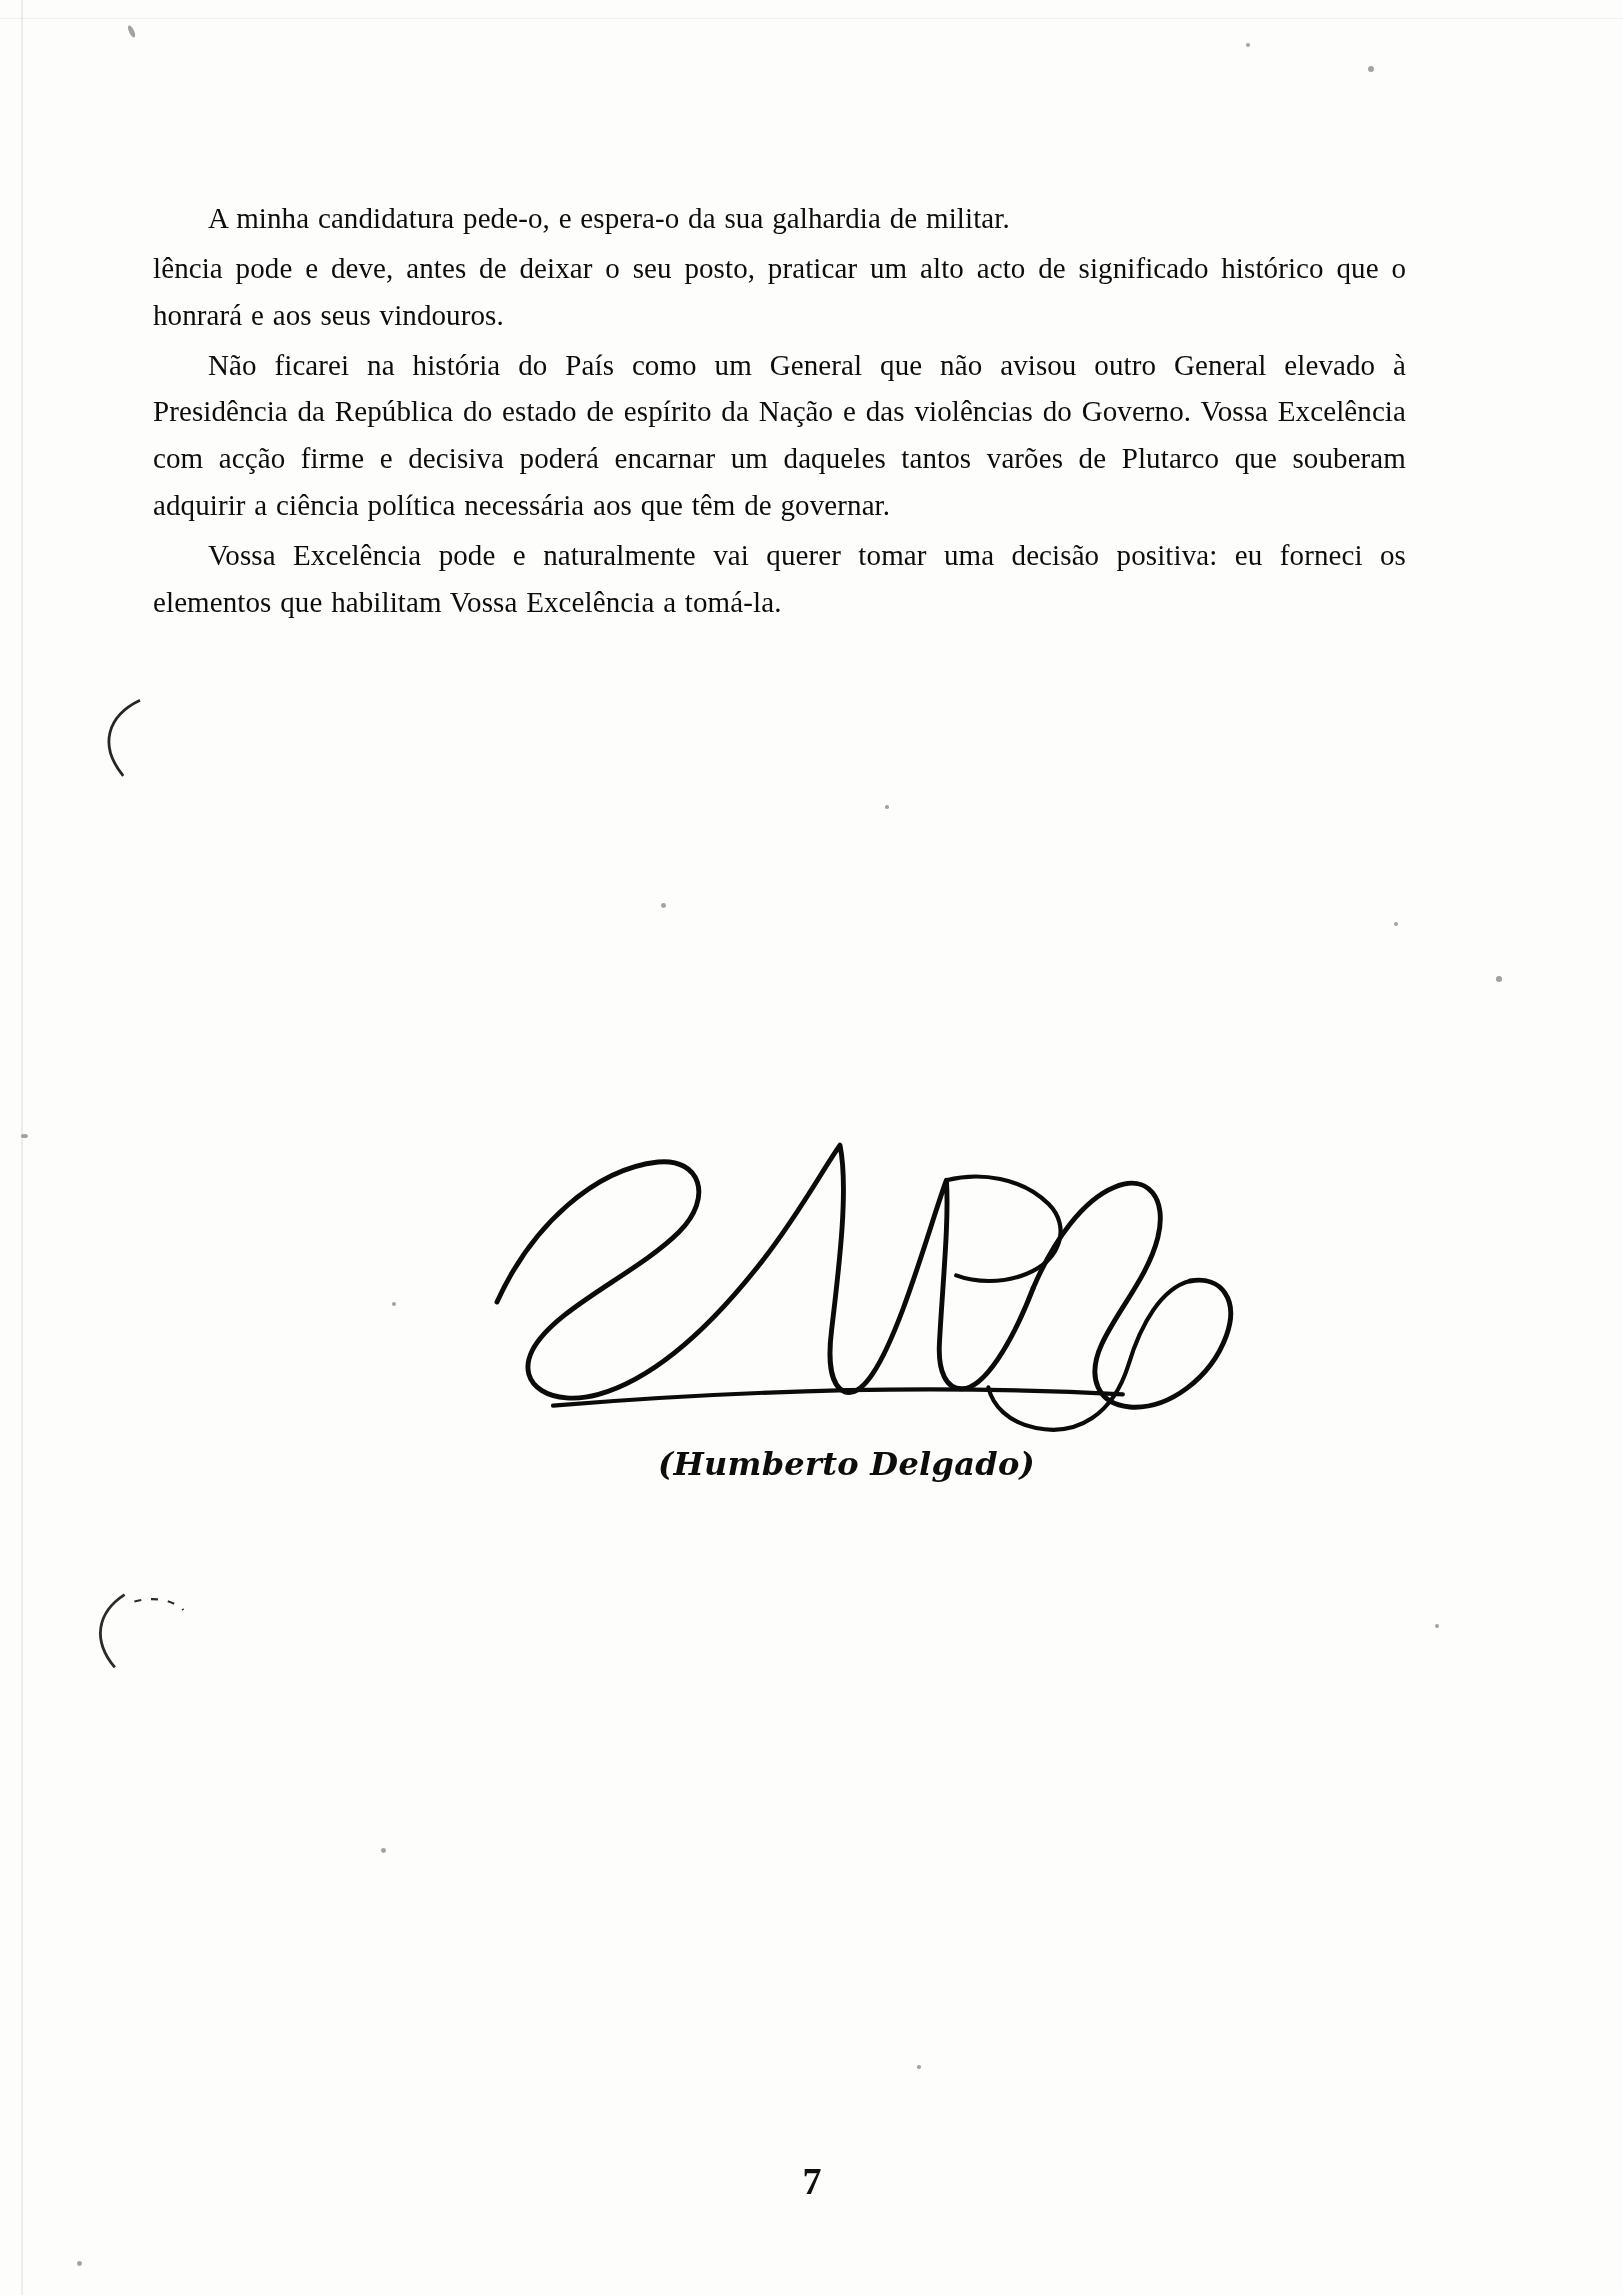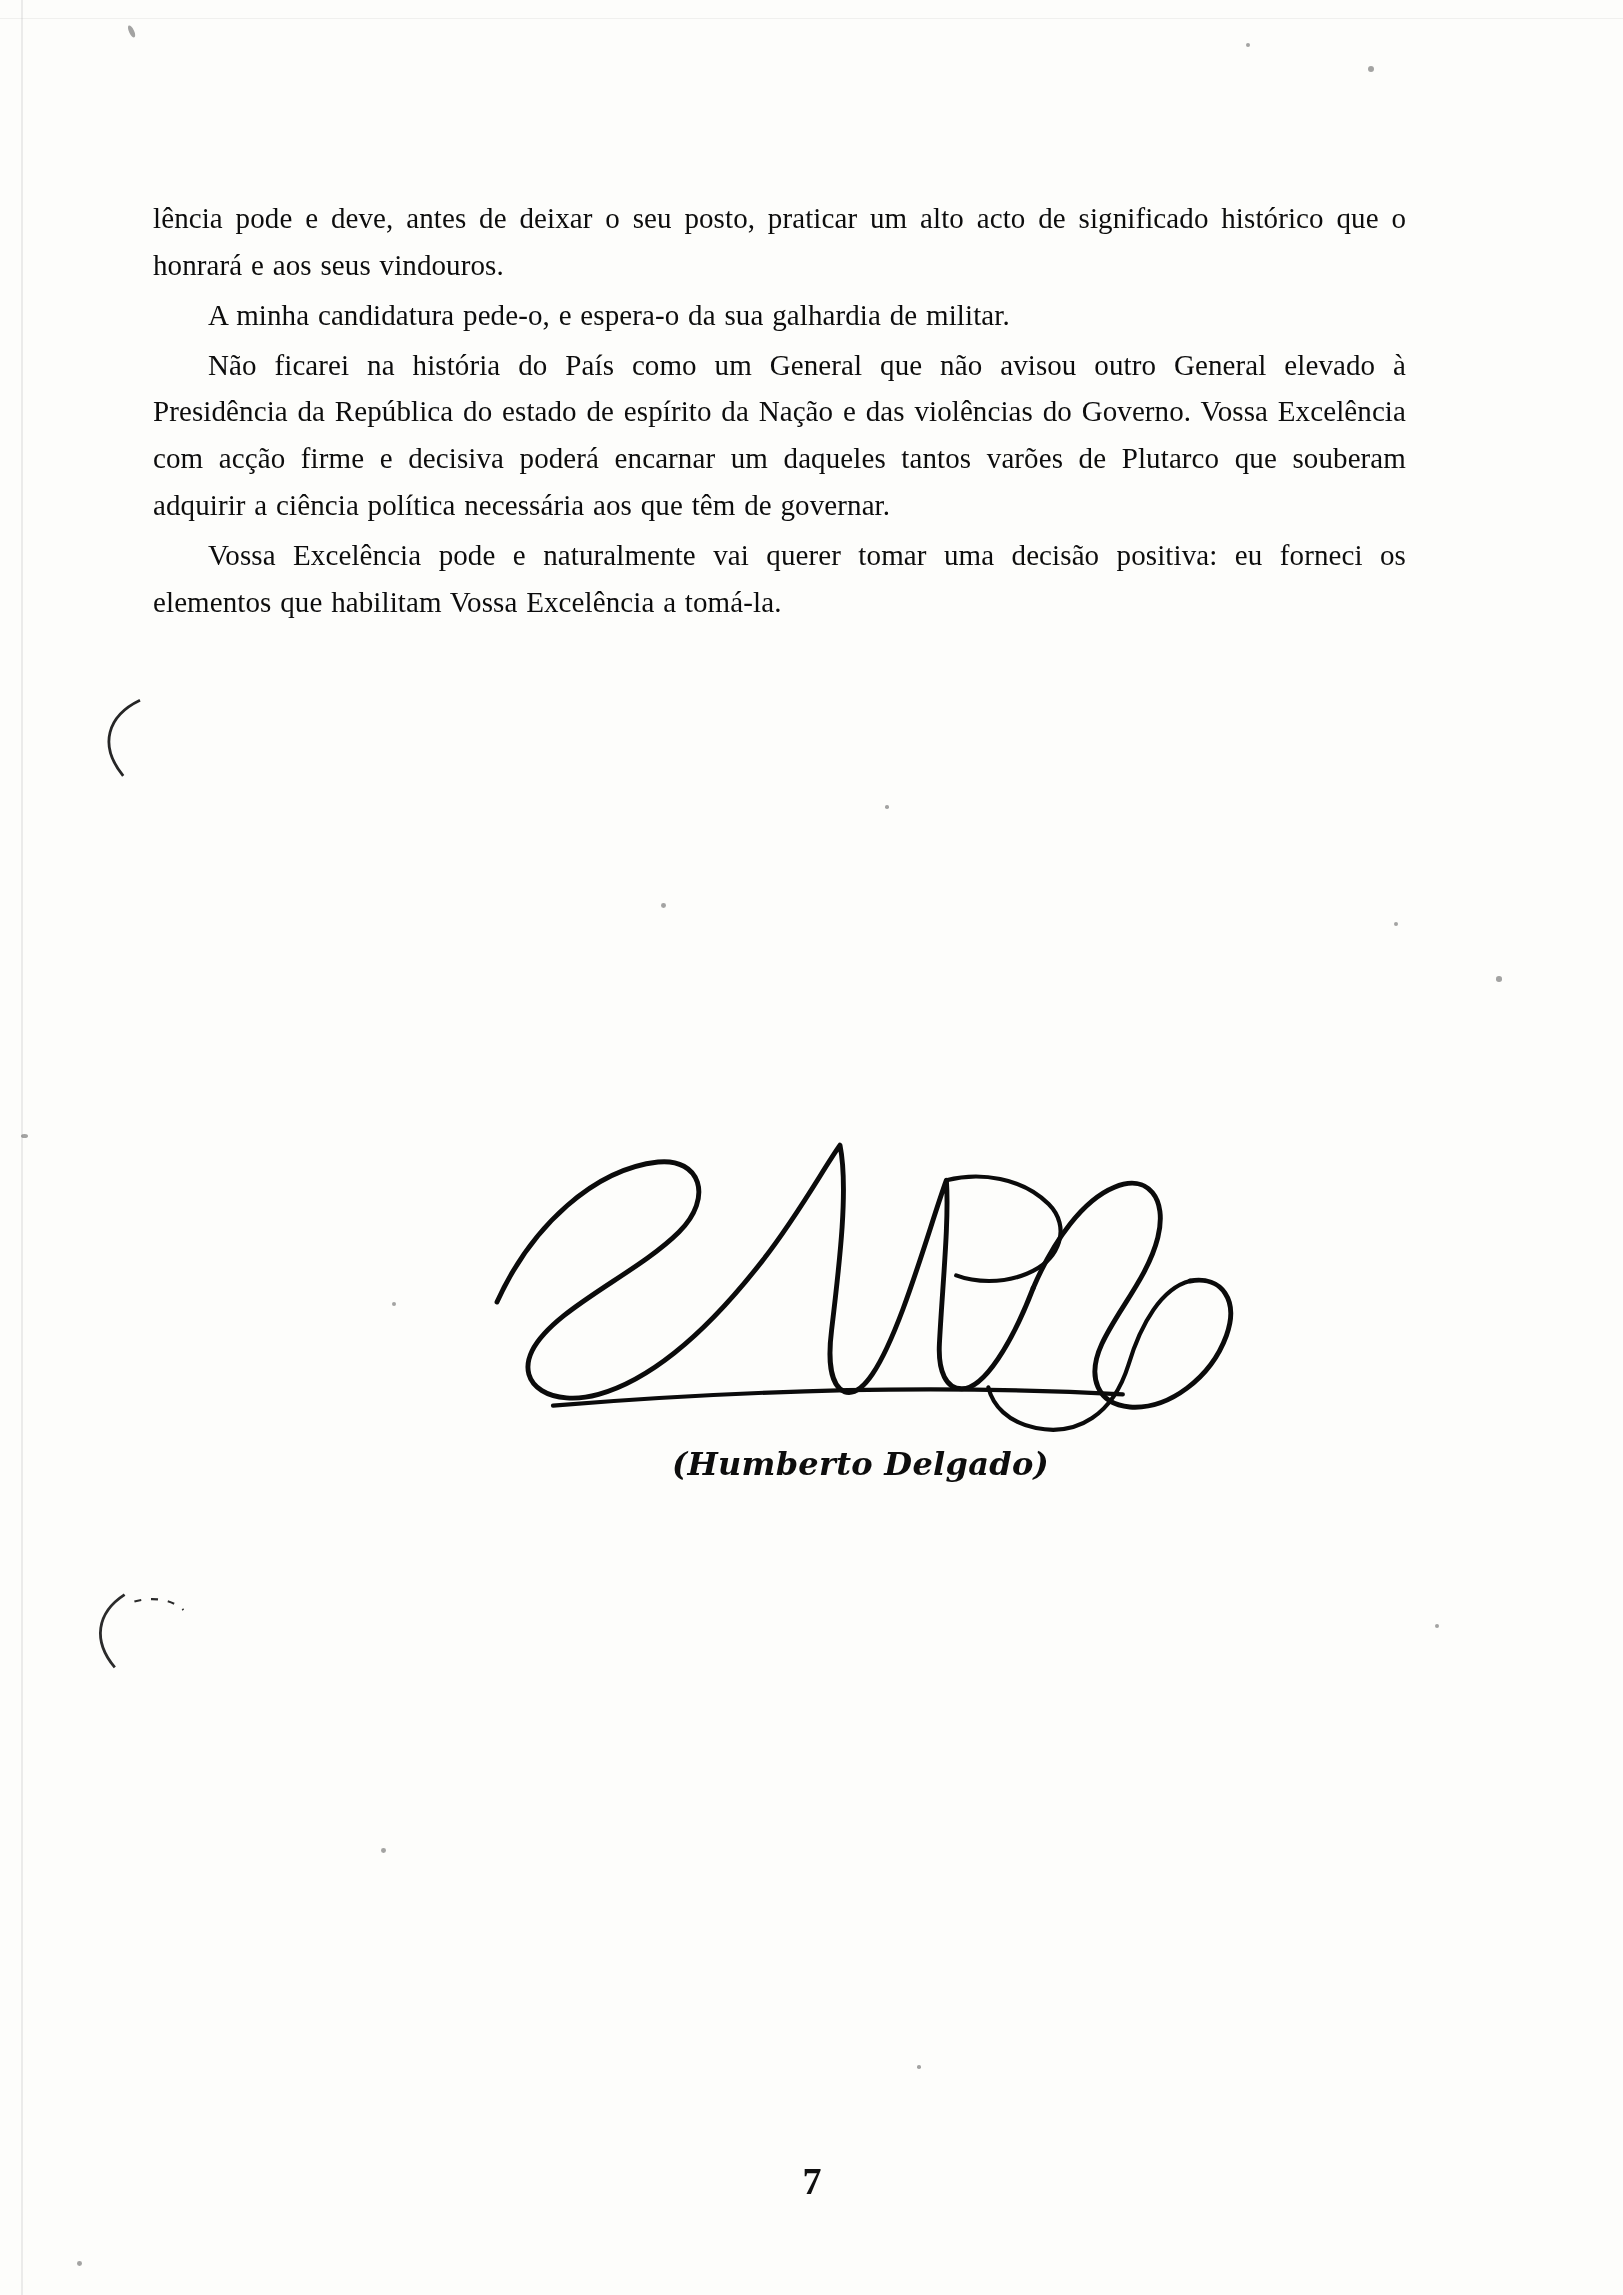--- a/index.html
+++ b/index.html
@@ -74,21 +74,20 @@
     position: absolute;
     left: 210px;
     top: 325px;
     font-family: "DejaVu Serif", serif;
     font-style: italic;
     font-weight: 700;
     font-size: 32px;
     color: #0d0d0d;
     white-space: nowrap;
     letter-spacing: 0.3px;
-    margin-left: 14px;
   }
 
   
   #page-number {
     position: absolute;
     left: 0;
     right: 0;
     top: 2159px;
     text-align: center;
     font-family: "Liberation Serif", serif;
@@ -128,22 +127,22 @@
 
   <svg class="mark" width="63" height="84" style="left:91px; top:696px;" viewBox="0 0 90 120">
     <path d="M70 6 C 24 28, 10 70, 46 114" fill="none" stroke="#262626" stroke-width="4"></path>
   </svg>
   <svg class="mark" width="105" height="84" style="left:84px; top:1589px;" viewBox="0 0 150 120">
     <path d="M58 8 C 18 34, 12 74, 44 112" fill="none" stroke="#2b2b2b" stroke-width="4"></path>
     <path d="M72 18 C 100 10, 128 16, 142 30" fill="none" stroke="#2b2b2b" stroke-width="3" stroke-dasharray="10 14"></path>
   </svg>
 
   <div id="text-body">
+    <p class="para indent">A minha candidatura pede-o, e espera-o da sua galhardia de militar.</p>
     <p class="para">lência pode e deve, antes de deixar o seu posto, praticar um alto acto de significado histórico que o honrará e aos seus vindouros.</p>
-    <p class="para indent">A minha candidatura pede-o, e espera-o da sua galhardia de militar.</p>
     <p class="para indent">Não ficarei na história do País como um General que não avisou outro General elevado à Presidência da República do estado de espírito da Nação e das violências do Governo. Vossa Excelência com acção firme e decisiva poderá encarnar um daqueles tantos varões de Plutarco que souberam adquirir a ciência política necessária aos que têm de governar.</p>
     <p class="para indent">Vossa Excelência pode e naturalmente vai querer tomar uma decisão positiva: eu forneci os elementos que habilitam Vossa Excelência a tomá-la.</p>
   </div>
 
   <div id="signature-block">
     <svg id="signature-svg" width="910" height="329" viewBox="0 0 1300 470">
       <g fill="none" stroke="#0b0b0b" stroke-linecap="round" stroke-linejoin="round">
         <path d="M70 260 C 120 150, 210 70, 300 60 C 360 54, 380 110, 330 160 C 270 220, 150 270, 120 330 C 96 380, 150 410, 215 392 C 300 368, 380 290, 450 200 C 500 136, 536 70, 560 36 C 572 96, 560 200, 548 300 C 542 348, 548 380, 566 388 C 592 398, 620 350, 650 270 C 676 200, 696 130, 712 86 C 716 146, 706 240, 702 320 C 700 360, 712 384, 734 384 C 766 384, 806 318, 836 240" stroke-width="7"></path>
         <path d="M712 86 C 760 74, 820 82, 858 120 C 890 152, 876 200, 826 220 C 792 234, 752 232, 726 222" stroke-width="6"></path>
         <path d="M836 240 C 866 170, 908 114, 952 96 C 1000 76, 1028 112, 1014 168 C 1000 224, 956 272, 934 320 C 912 368, 928 406, 974 410 C 1030 414, 1090 368, 1112 308 C 1130 258, 1106 222, 1060 230" stroke-width="7"></path>

